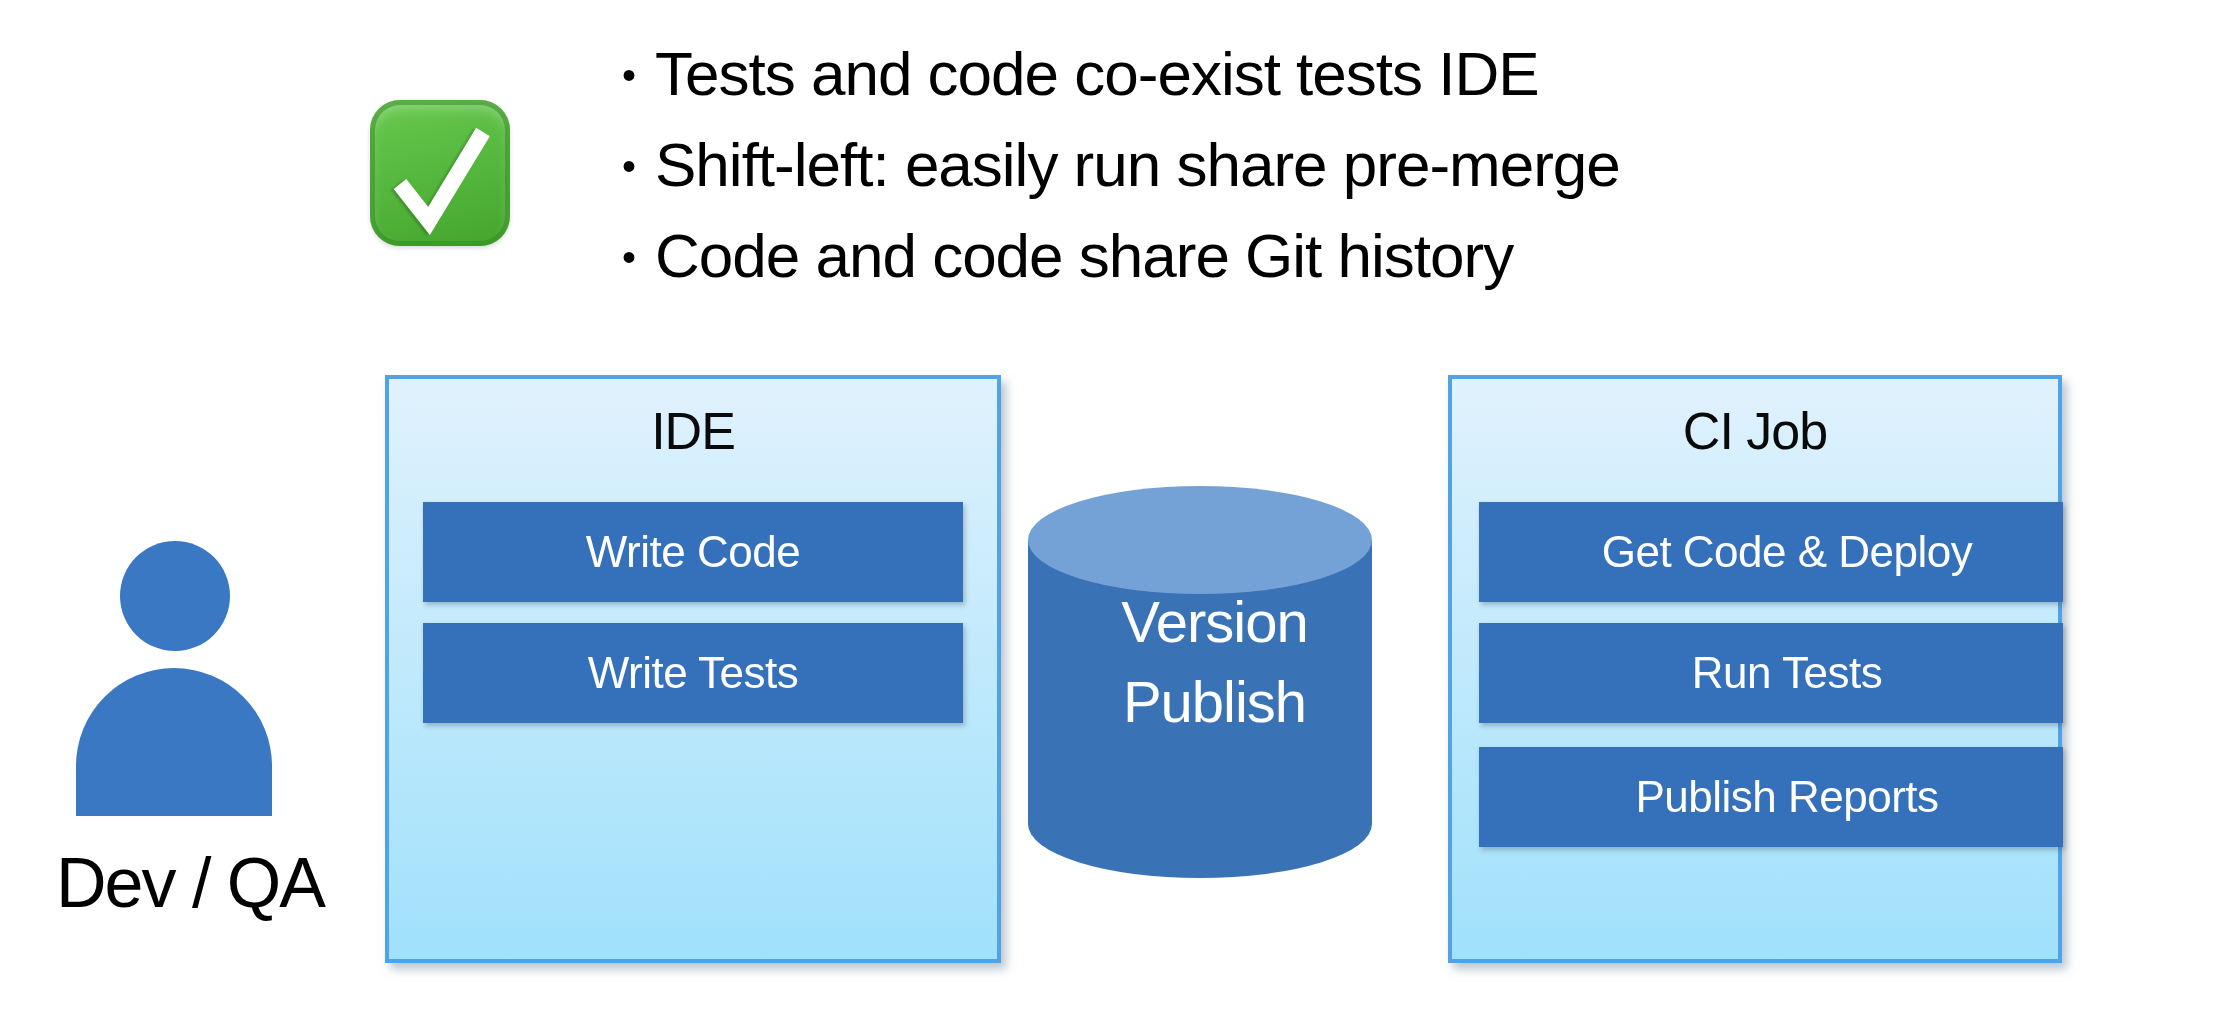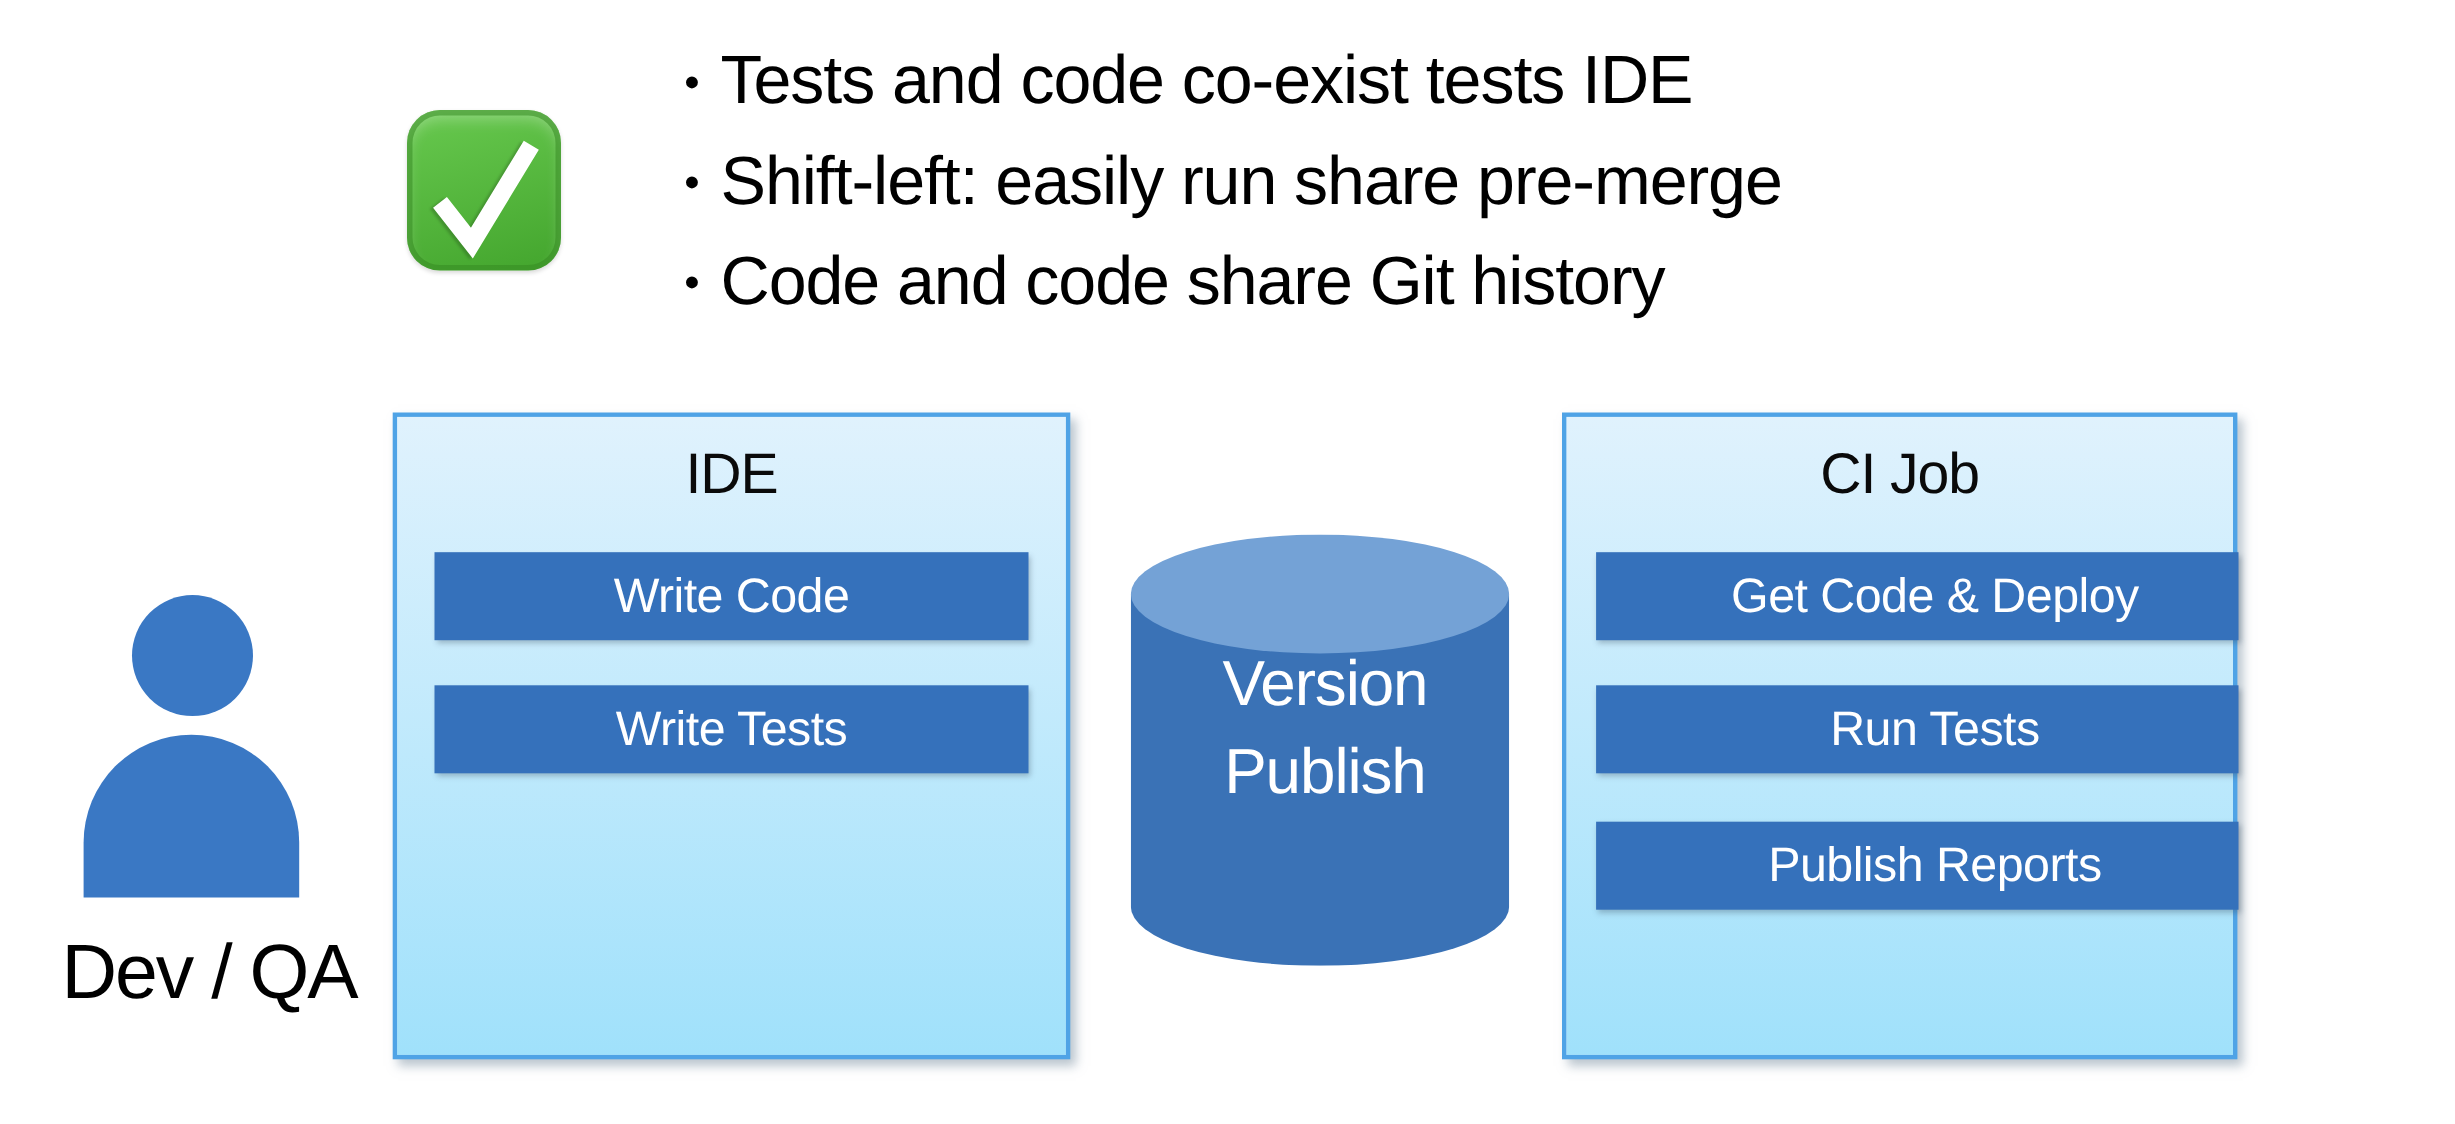--- a/index.html
+++ b/index.html
@@ -42,41 +42,42 @@
     position:absolute;left:20px;top:843px;width:340px;
     text-align:center;font-size:70px;letter-spacing:-2px;
     color:var(--text-black,#000);white-space:nowrap;
   }
   
   .panel{
     position:absolute;top:375px;height:588px;box-sizing:border-box;
     border:4px solid var(--panel-border,#4FA3E6);
     background:linear-gradient(180deg, var(--panel-fill-top,#E0F2FD), var(--panel-fill-bottom,#A0E1FB));
     box-shadow:5px 6px 9px rgba(130,150,165,.55);
+    margin-left:28px;
   }
   .panel-ide{left:357px;width:616px;}
   .panel-ci{left:1420px;width:614px;}
   .panel-title{
     position:absolute;left:0;right:0;top:22px;
     text-align:center;font-size:52px;color:#0a0a0a;letter-spacing:-1px;
   }
   .step-box{
-    position:absolute;height:80px;
+    position:absolute;height:100px;
     background:var(--step-blue,#3571BB);
     box-shadow:2px 3px 5px rgba(60,80,100,.35);
     display:flex;align-items:center;justify-content:center;
     color:var(--step-text,#fff);font-size:44px;letter-spacing:-.5px;
     white-space:nowrap;
     text-align:center;
   }
   .panel-ide .step-box{left:34px;width:540px;}
   .panel-ci  .step-box{left:27px;width:552px;padding-left:32px;}
   .step-1{top:123px;} .step-2{top:244px;} .step-3{top:368px;}
   
-  .vc{position:absolute;left:1028px;top:486px;width:353px;height:392px;}
+  .vc{position:absolute;left:1028px;top:486px;width:353px;height:392px;padding-left:20px;}
   .vc svg{position:absolute;left:0;top:0;}
   .vc-body{fill:var(--cylinder-body,#3A72B6);}
   .vc-top{fill:var(--cylinder-top,#74A2D6);}
   .vc-text{
     position:absolute;left:0;top:96px;width:100%;
     text-align:center;font-size:58px;line-height:80px;
     color:#fff;letter-spacing:-1px;
   }
 </style>
 </head>

